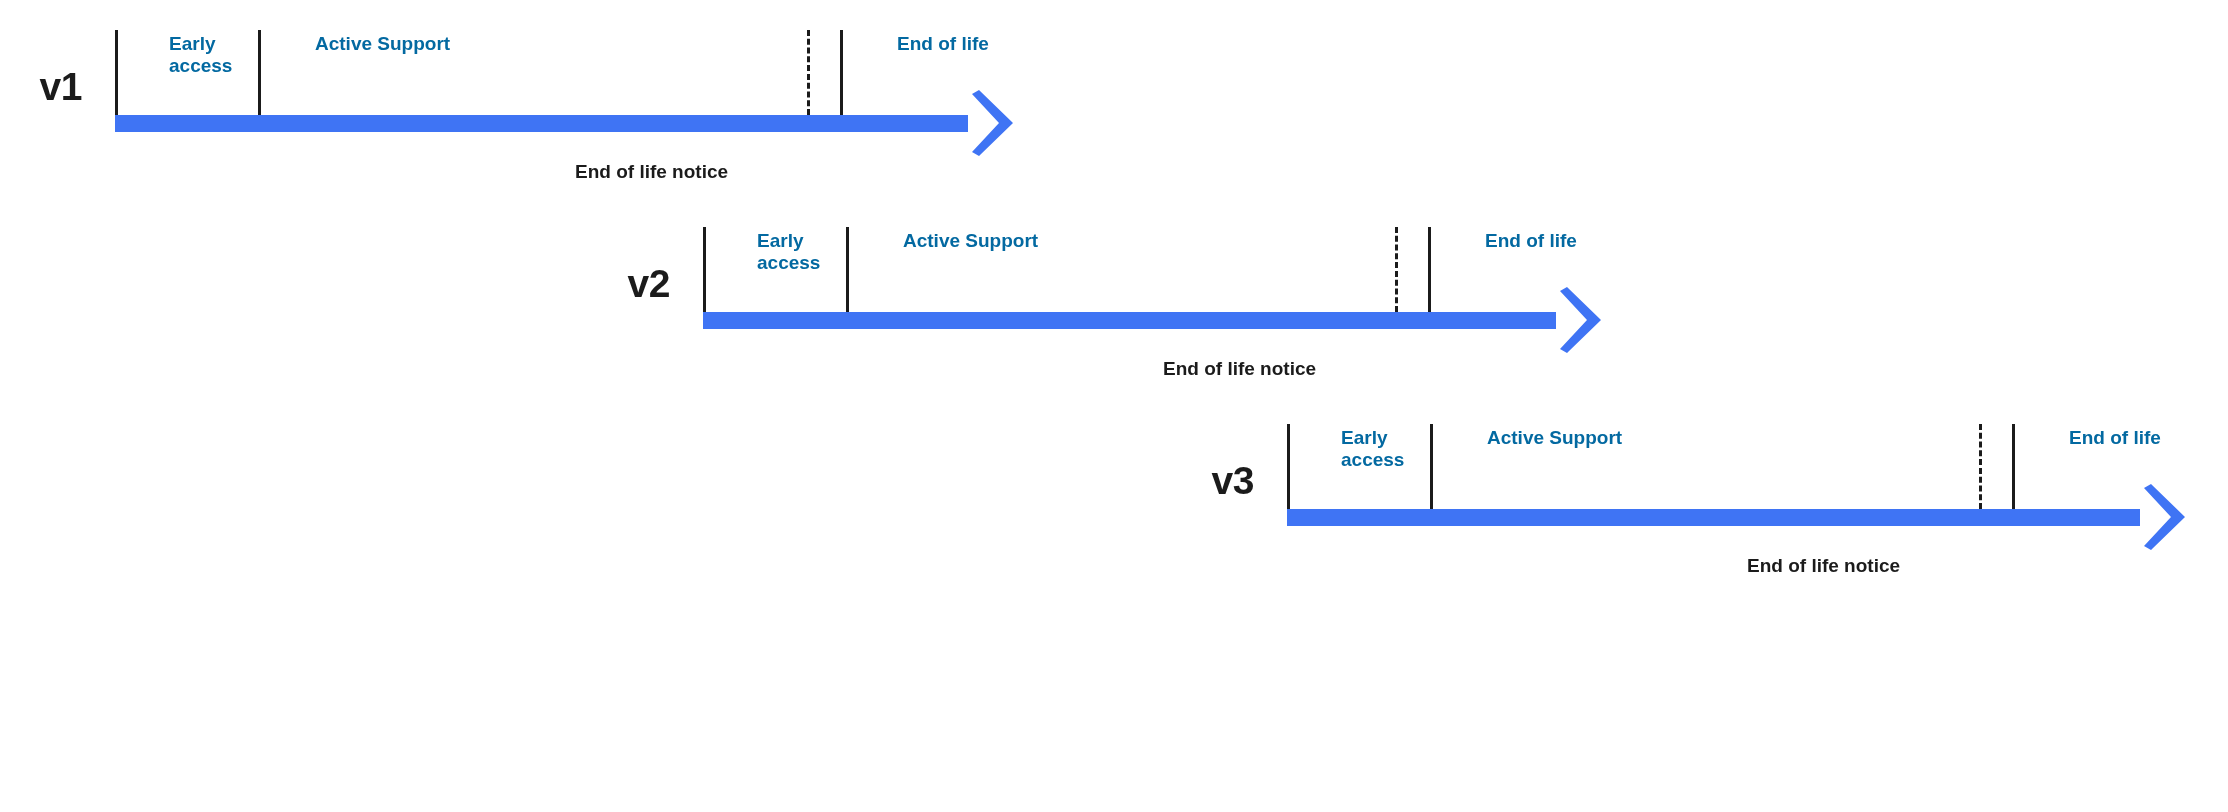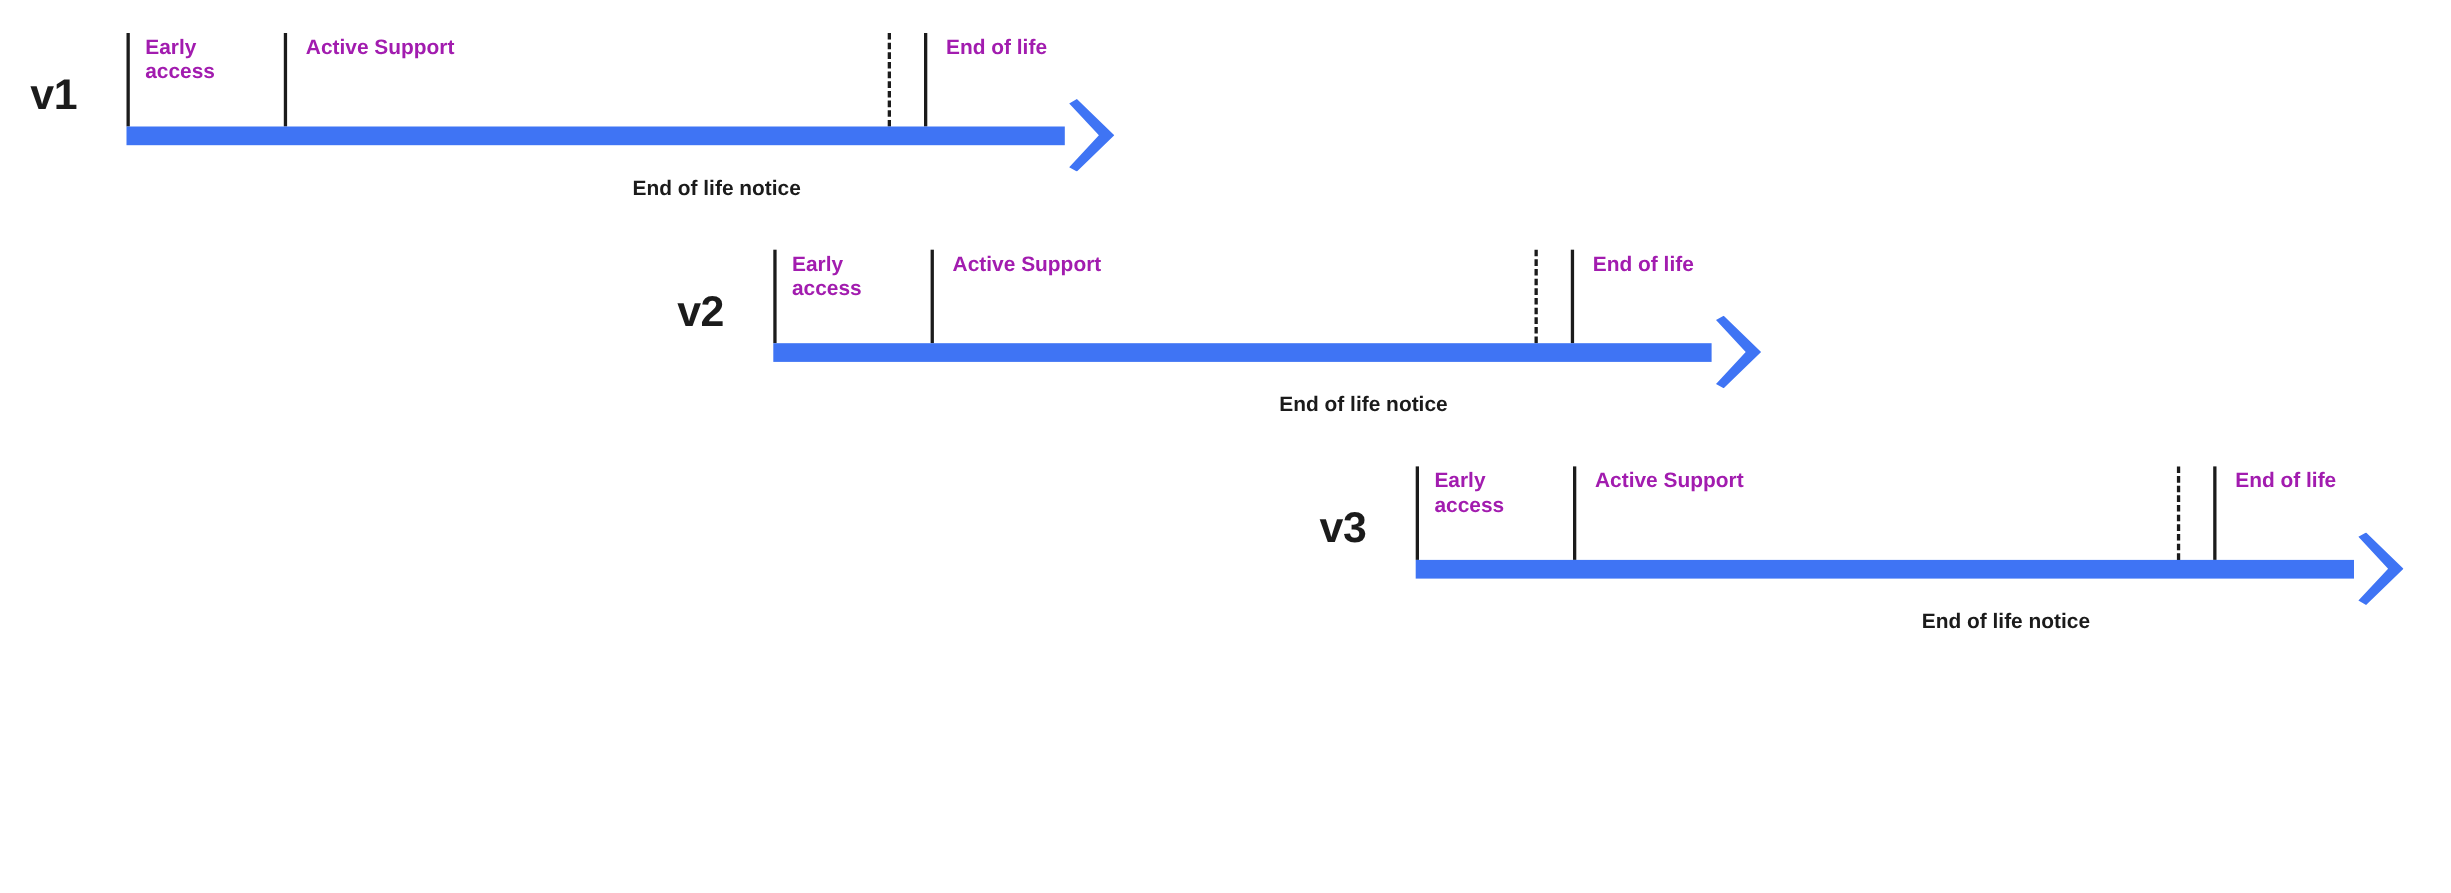--- a/index.html
+++ b/index.html
@@ -24,21 +24,21 @@
   
   .timeline-row {
     position: absolute;
     width: 1200px;
     height: 200px;
   }
 
   
   .version-label {
     position: absolute;
-    left: 0px;
+    left: 12px;
     top: 52px;
     width: 70px;
     text-align: right;
     font-size: 39px;
     font-weight: 700;
     letter-spacing: -0.5px;
     color: #1b1b1b;
     line-height: 1;
     white-space: nowrap;
   }
@@ -56,23 +56,24 @@
     width: 0;
     border-left: 3px dashed #1b1b1b;
   }
 
   
   .phase-label {
     position: absolute;
     top: 18px;
     font-size: 19px;
     font-weight: 700;
-    color: #a21caf;
+    color: #0369a1;
     line-height: 1.18;
     white-space: pre-line;
+    margin-left: 37px;
   }
 
   
   .bar {
     position: absolute;
     top: 100px;
     height: 17px;
     background: #3f74f4;
   }
 

